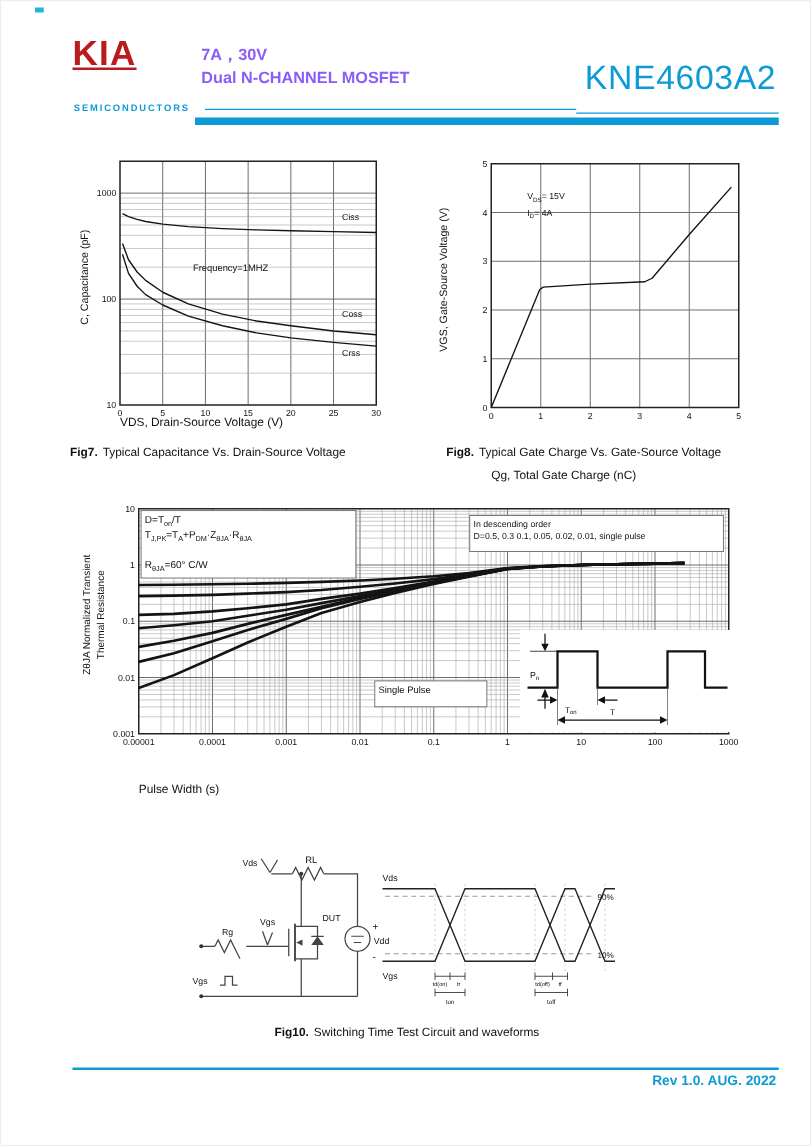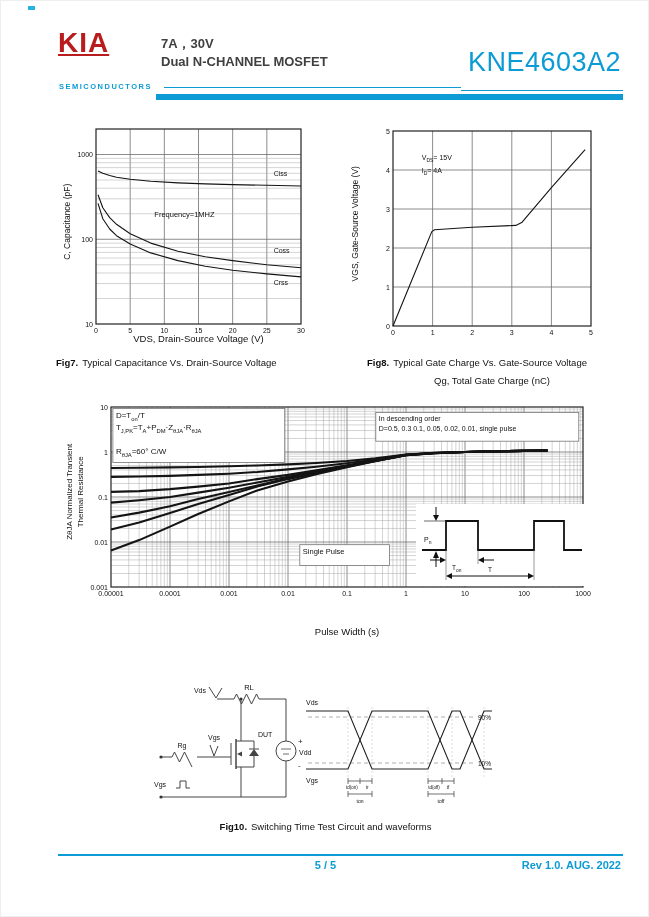--- a/index.html
+++ b/index.html
@@ -1,24 +1,24 @@
 <!DOCTYPE html>
 <html><head>
 <meta charset="utf-8">
 <style>
   html,body{margin:0;padding:0;background:#fff;}
   .page{position:relative;width:649px;height:917px;background:#fff;font-family:"Liberation Sans",sans-serif;overflow:hidden;border:1px solid #eee;box-sizing:border-box;}
   .abs{position:absolute;}
   .cyan{color:#0C9BD5;}
   .logo{font-size:28px;font-weight:bold;color:#b91c1c;letter-spacing:1px;line-height:1;text-decoration:underline;}
   .logosub{font-size:7.5px;font-weight:bold;color:#0C9BD5;letter-spacing:1.5px;}
-  .spec{font-size:13px;font-weight:bold;color:#404040;line-height:1.45;}
+  .spec{font-size:13px;font-weight:bold;color:#8b5cf6;line-height:1.45;}
   .part{font-size:27px;font-weight:500;color:#0C9BD5;letter-spacing:0.5px;margin-top:10px;}
   .hline{background:#0C9BD5;}
-  .xlab{font-size:9.5px;color:#111;text-align:center;}
+  .xlab{font-size:9.5px;color:#111;text-align:left;}
   .cap{font-size:9.5px;color:#111;}
   .cap b{font-weight:bold;}
   .cap span{margin-left:4px;}
   .ylab{position:absolute;display:flex;align-items:center;justify-content:center;}
   .rot{transform:rotate(-90deg);white-space:nowrap;font-size:8.5px;color:#111;text-align:center;line-height:1.35;}
   .footer-center{position:absolute;left:0;width:649px;text-align:center;font-size:11px;font-weight:bold;}
   .footer-right{position:absolute;font-size:11px;font-weight:bold;}
   svg{display:block;}
   svg text{font-family:"Liberation Sans",sans-serif;}
 </style>
@@ -112,21 +112,21 @@
       <text x="37" y="168.5" text-anchor="end" font-size="7" fill="#111">1</text>
       <text x="37" y="129.5" text-anchor="end" font-size="7" fill="#111">2</text>
       <text x="37" y="90.5" text-anchor="end" font-size="7" fill="#111">3</text>
       <text x="37" y="51.5" text-anchor="end" font-size="7" fill="#111">4</text>
       <text x="37" y="12.5" text-anchor="end" font-size="7" fill="#111">5</text>
       <path d="M40.0 205.0 L78.8 110.6 L81.6 108.7 L119.2 106.3 L162.8 104.4 L168.7 101.6 L198.4 66.6 L232.1 28.7 " fill="none" stroke="#141414" stroke-width="1.1" stroke-linejoin="round"></path>
       <text x="68.74000000000001" y="38.5" font-size="7" fill="#111"><tspan>V</tspan><tspan font-size="5.0" dy="2.0">DS</tspan><tspan dy="-2.0">= 15V</tspan></text>
       <text x="68.74000000000001" y="51.5" font-size="7" fill="#111"><tspan>I</tspan><tspan font-size="5.0" dy="2.0">D</tspan><tspan dy="-2.0">= 4A</tspan></text>
     </svg>
   <div class="abs xlab" style="left:392px;top:332px;width:198px;margin-top:42px;">Qg, Total Gate Charge (nC)</div>
-  <div class="abs cap" style="left:366px;top:356px;">
+  <div class="abs cap" style="left:356px;top:356px;">
     <b>Fig8.</b><span>Typical Gate Charge Vs. Gate-Source Voltage</span>
   </div>
 
   <div class="ylab" style="left:64px;top:396px;width:22px;height:190px;">
     <div class="rot" style="font-size:8px;">
       <div>ZθJA Normalized Transient</div>
       <div>Thermal Resistance</div>
     </div>
   </div>
   <svg class="abs" style="left:70px;top:396px;" width="527" height="212" viewBox="0 0 527 212">
@@ -372,16 +372,15 @@
     <text x="138" y="108" font-size="4.5" fill="#111" text-anchor="middle">td(off)</text>
     <text x="152" y="108" font-size="4.5" fill="#111" text-anchor="middle">tf</text>
     <text x="145" y="122" font-size="5" fill="#111" text-anchor="middle">toff</text>
   </svg>
 
   <div class="abs cap" style="left:0;top:820px;width:649px;text-align:center;">
     <b>Fig10.</b><span>Switching Time Test Circuit and waveforms</span>
   </div>
 
   <div class="abs hline" style="left:57px;top:853px;width:565px;height:1.5px;"></div>
-  <div class="footer-center cyan" style="top:858px;">5 / 5</div>
   <div class="footer-right cyan" style="right:27px;top:858px;">Rev 1.0. AUG. 2022</div>
 
 </div>
 
 </body></html>

